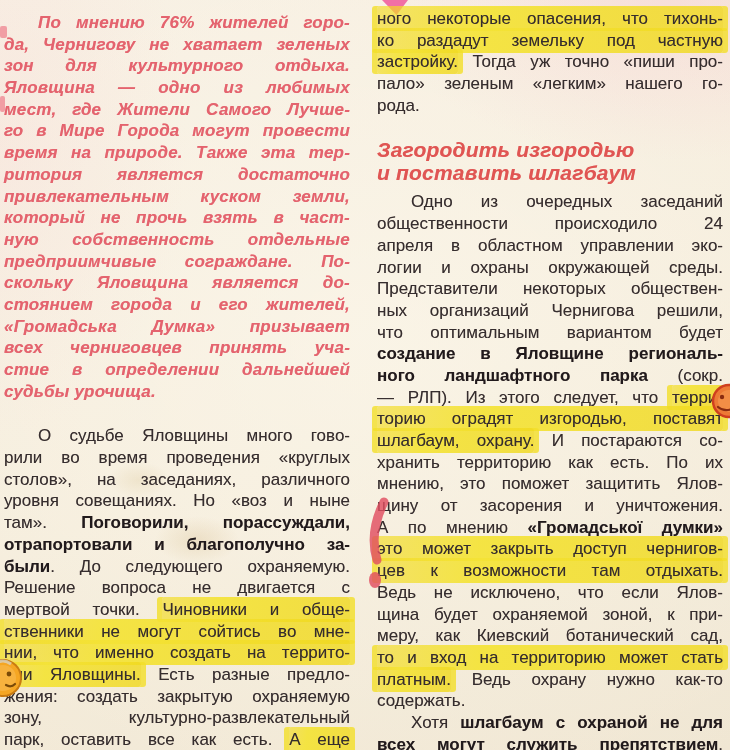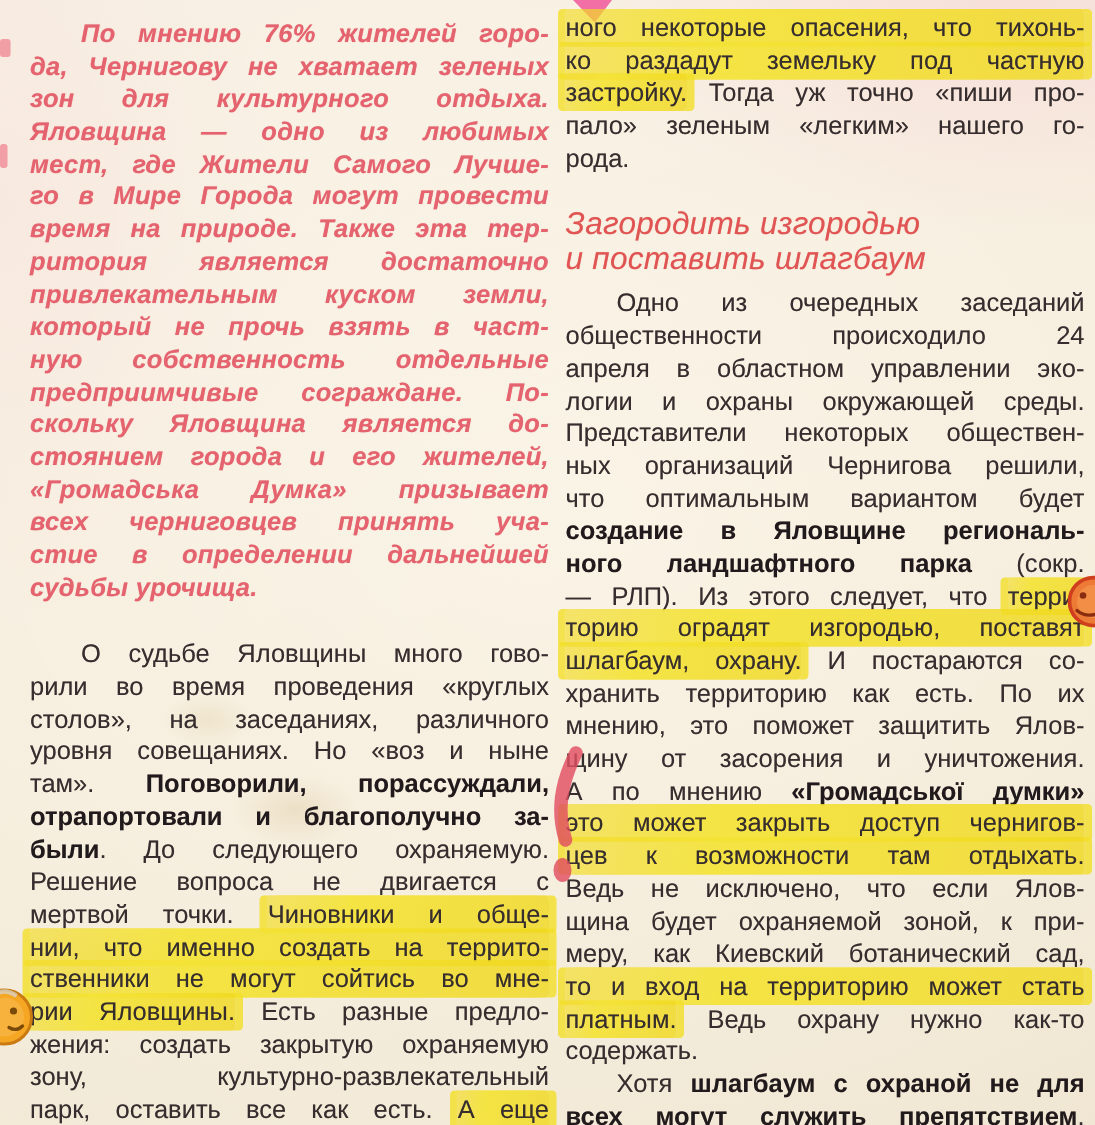--- a/index.html
+++ b/index.html
@@ -13,21 +13,21 @@
     background:
       radial-gradient(420px 230px at 92% 0%, rgba(246,196,206,.38), transparent 70%),
       radial-gradient(260px 420px at 0% 18%, rgba(247,215,214,.30), transparent 72%),
       radial-gradient(60px 34px at 27% 72%, rgba(190,150,80,.18), transparent 70%),
       radial-gradient(44px 26px at 19% 64%, rgba(195,165,95,.16), transparent 70%),
       radial-gradient(70px 40px at 9% 86%, rgba(210,180,120,.14), transparent 70%),
       radial-gradient(900px 700px at 50% 45%, rgba(255,252,242,.5), transparent 80%),
       linear-gradient(160deg,#f7efe2 0%, #f4ebd9 55%, #efe5d1 100%);
   }
   .col{ position:absolute; top:0; }
-  .col-left{ left:20px;  width:346px; }
+  .col-left{ left:4px;  width:346px; }
   .col-right{ left:377px; width:346px; }
 
   .line{
     display:block; height:21.7px; line-height:21.7px;
     text-align:justify; text-align-last:justify;
     font-size:17px; color:var(--body,#352d2e);
     text-shadow:0 0 .4px rgba(60,40,40,.38);
     white-space:nowrap;
   }
   .line.indent{ text-indent:34px; }
@@ -41,21 +41,21 @@
     letter-spacing:.2px;
   }
   .left-body{ margin-top:23px; }
 
   .right-open{ margin-top:8px; }
   .subhead{
     margin-top:22px; display:block;
   }
   .sh-line{
     display:block; font-size:21px; line-height:23px;
-    font-weight:normal; font-style:italic;
+    font-weight:bold; font-style:italic;
     color:var(--subhead,#e05553);
     text-shadow:0 0 .5px rgba(224,85,83,.5);
     letter-spacing:.2px;
   }
   .right-body{ margin-top:7px; }
 
   .b{ font-weight:bold; color:#211a1c;margin-top:44px; }
   .hl{
     background:linear-gradient(100deg, rgba(242,218,28,.62), rgba(244,227,54,.92) 30%, rgba(240,216,28,.8));
     box-shadow:5px 0 0 rgba(242,222,40,.8), -5px 0 0 rgba(242,222,40,.8);
@@ -111,22 +111,22 @@
     <div class="left-body">
         <div class="line indent"><span>О судьбе Яловщины много гово-</span></div>
         <div class="line"><span>рили во время проведения «круглых</span></div>
         <div class="line"><span>столов», на заседаниях, различного</span></div>
         <div class="line"><span>уровня совещаниях. Но «воз и ныне</span></div>
         <div class="line"><span>там». </span><span class="b">Поговорили, порассуждали,</span></div>
         <div class="line"><span class="b">отрапортовали и благополучно за-</span></div>
         <div class="line"><span class="b">были</span><span>. До следующего охраняемую.</span></div>
         <div class="line"><span>Решение вопроса не двигается с</span></div>
         <div class="line"><span>мертвой точки. </span><span class="hl">Чиновники и обще-</span></div>
+        <div class="line"><span class="hl">ственники не могут сойтись во мне-</span></div>
         <div class="line"><span class="hl">нии, что именно создать на террито-</span></div>
-        <div class="line"><span class="hl">ственники не могут сойтись во мне-</span></div>
         <div class="line"><span class="hl">рии Яловщины.</span><span> Есть разные предло-</span></div>
         <div class="line"><span>жения: создать закрытую охраняемую</span></div>
         <div class="line"><span>зону, культурно-развлекательный</span></div>
         <div class="line"><span>парк, оставить все как есть. </span><span class="hl">А еще</span></div>
       </div>
   </div>
 
   <div class="col col-right">
     <div class="right-open">
         <div class="line"><span class="hl">ного некоторые опасения, что тихонь-</span></div>

